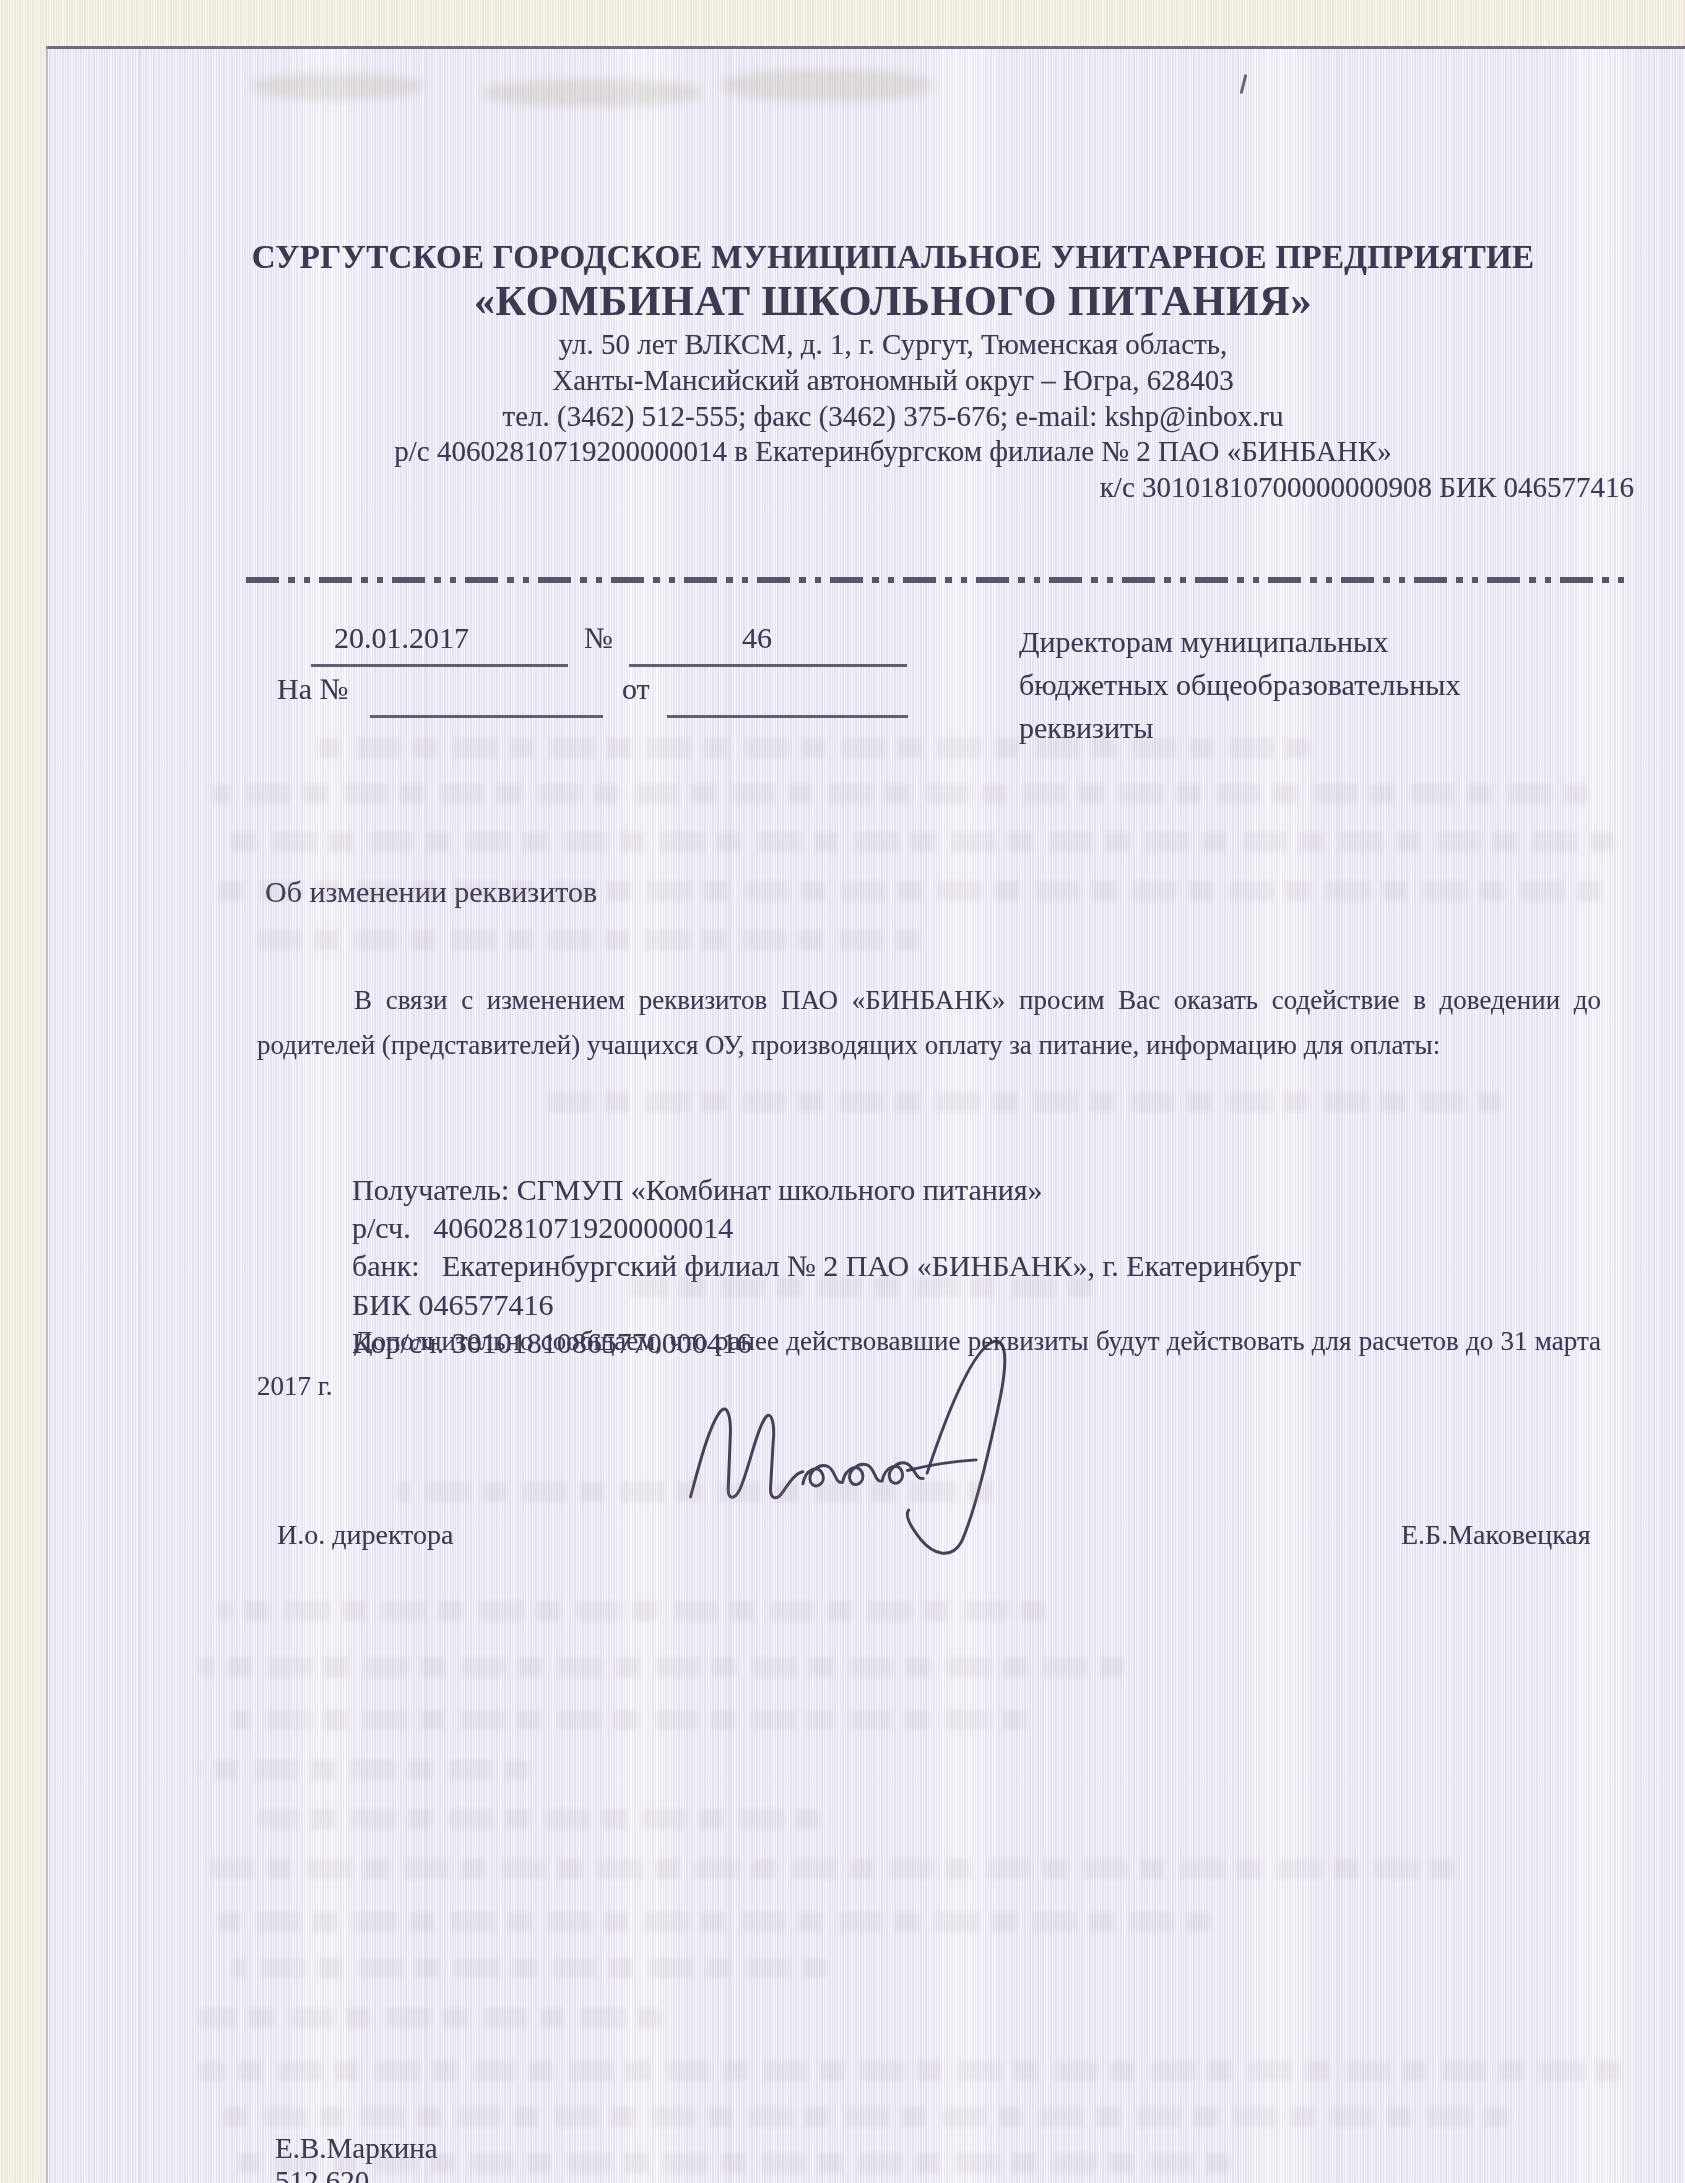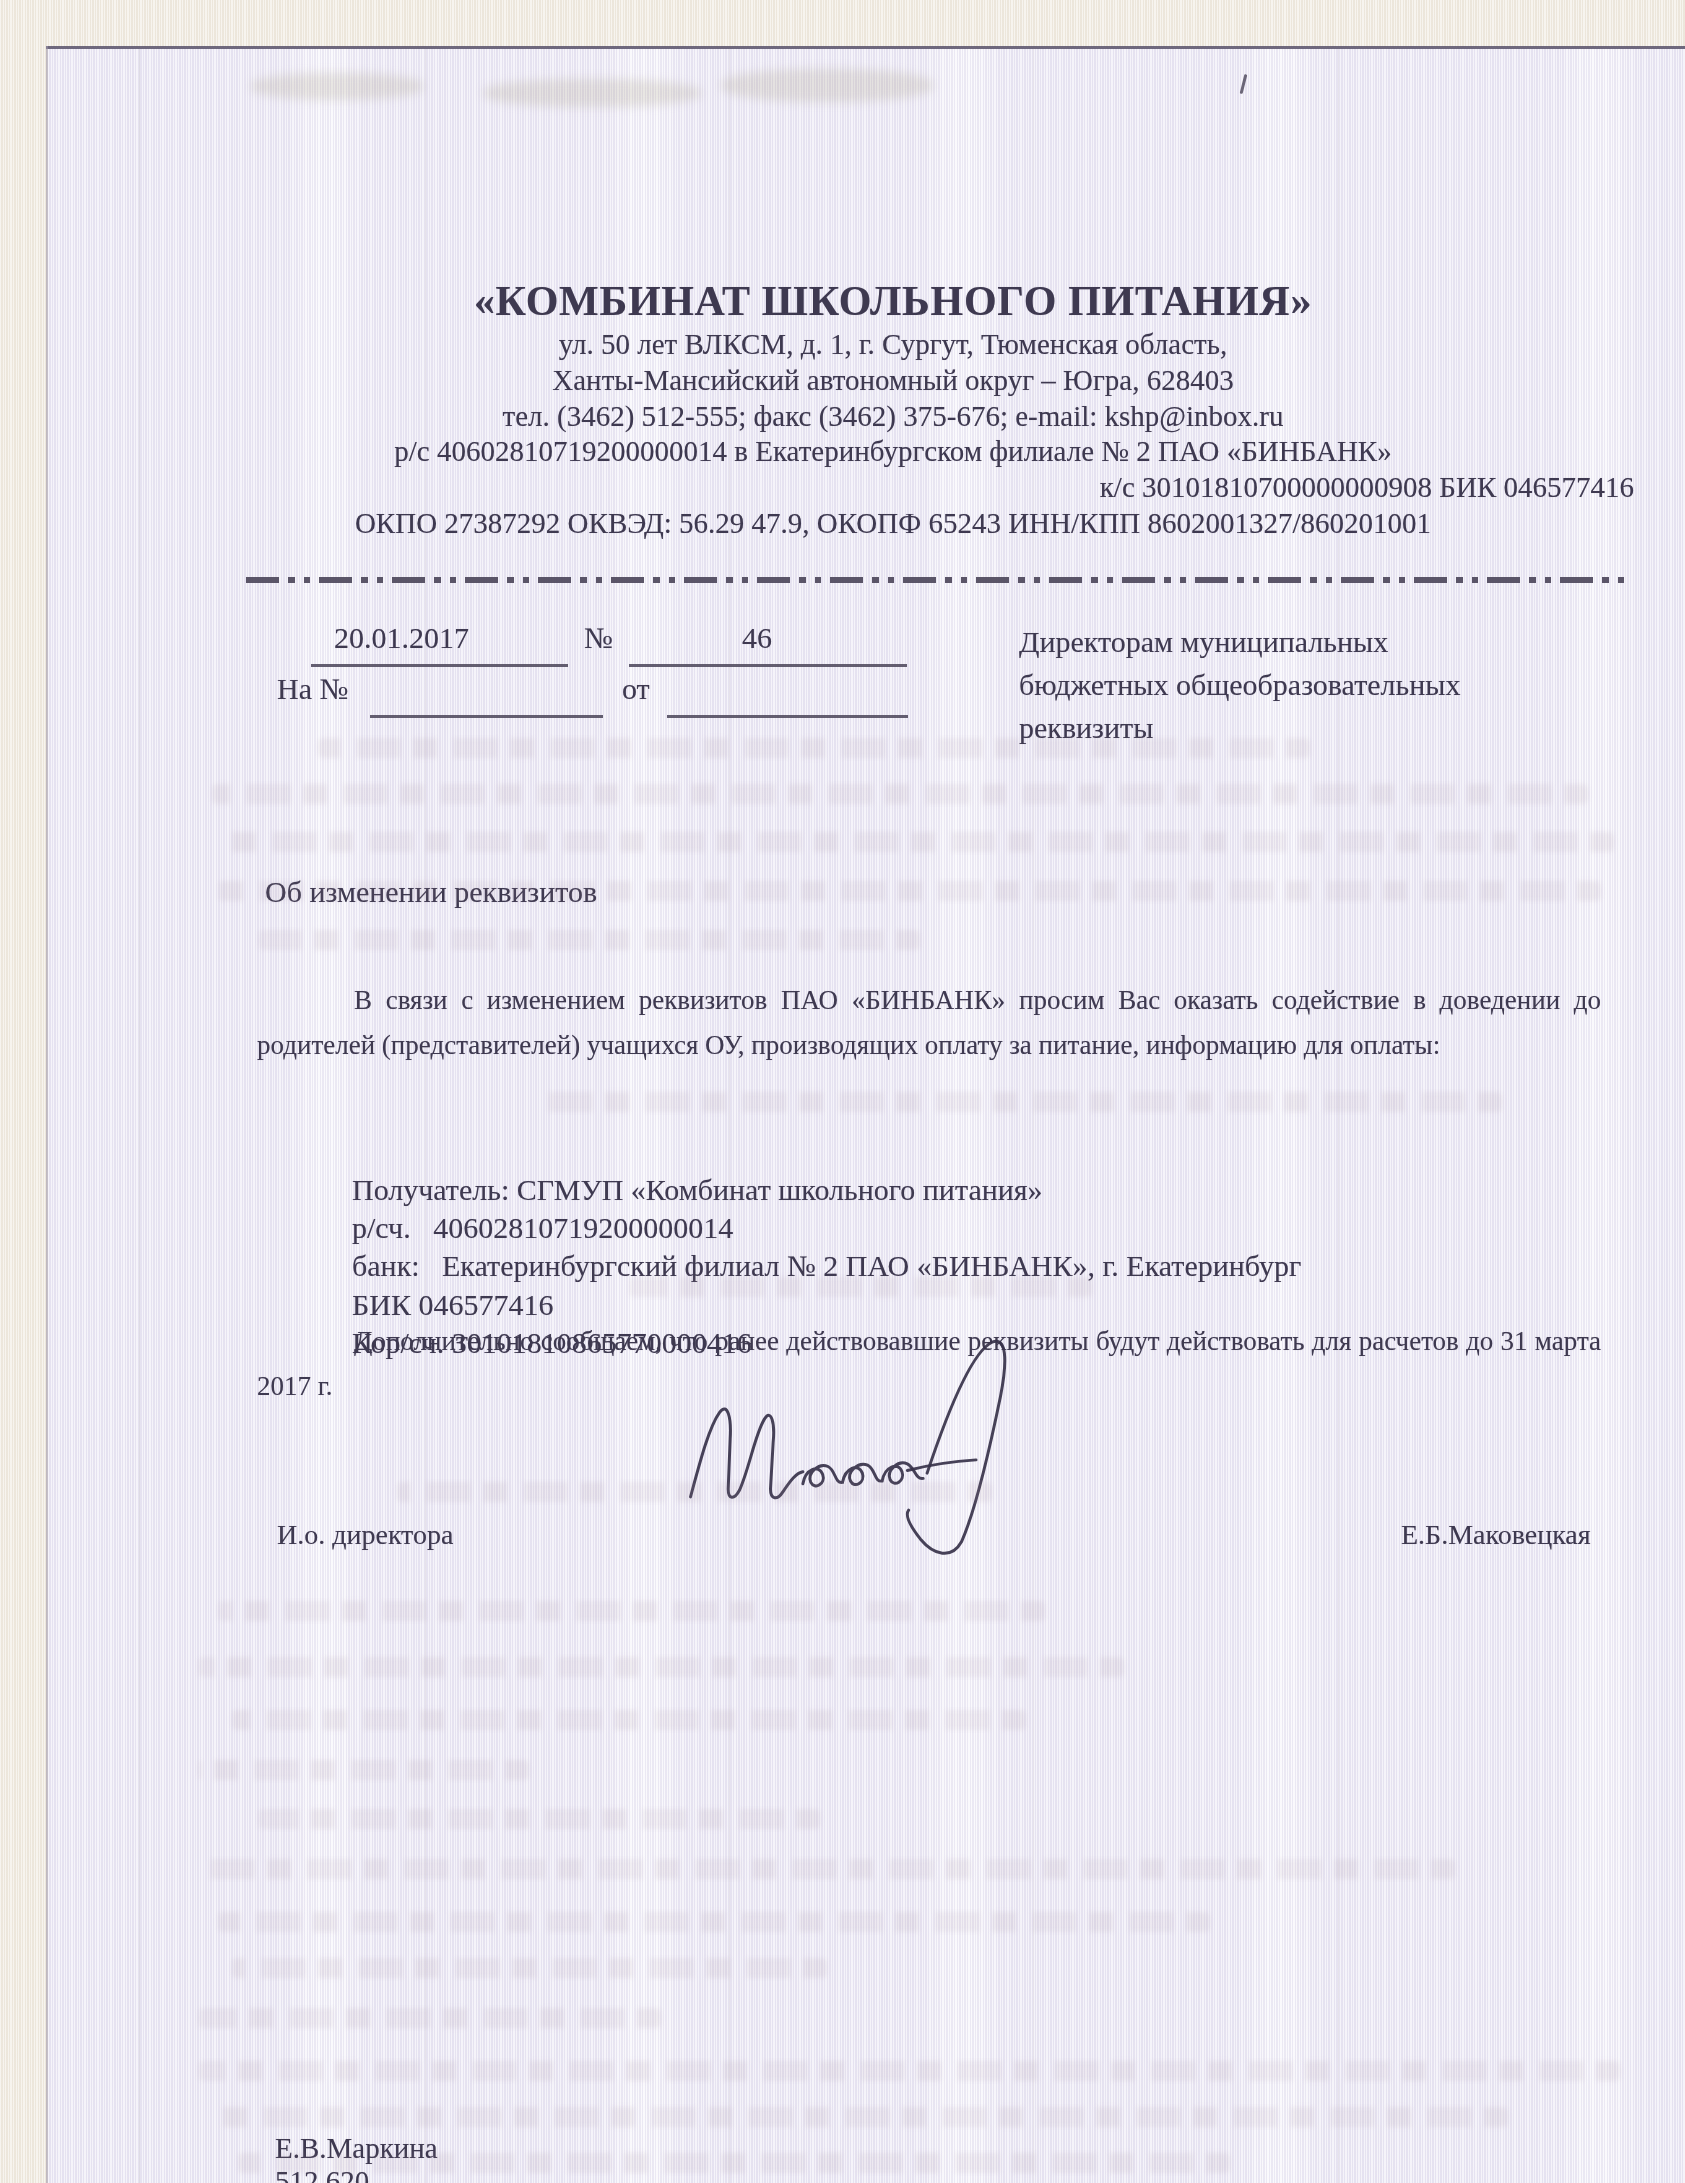--- a/index.html
+++ b/index.html
@@ -62,27 +62,27 @@
   <div class="vstreak" style="left:425px;"></div>
   <div class="vstreak" style="left:729px;"></div>
   <div class="vstreak" style="left:1033px;"></div>
   <div class="vstreak" style="left:1338px;"></div>
 
   <div class="smudge" style="left:251px;top:73px;width:172px;height:26.5px;"></div>
   <div class="smudge" style="left:483px;top:79px;width:218px;height:28px;"></div>
   <div class="smudge" style="left:721px;top:69px;width:212px;height:33px;"></div>
   <div class="penmark" style="left:1242px;top:74px;"></div>
 
+  <div class="letterhead lh1" style="top:239px;">СУРГУТСКОЕ ГОРОДСКОЕ МУНИЦИПАЛЬНОЕ УНИТАРНОЕ ПРЕДПРИЯТИЕ</div>
   <div class="letterhead lh2" style="top:277px;">«КОМБИНАТ ШКОЛЬНОГО ПИТАНИЯ»</div>
   <div class="letterhead addr" style="top:328px;">ул. 50 лет ВЛКСМ, д. 1, г. Сургут, Тюменская область,</div>
   <div class="letterhead addr" style="top:364px;">Ханты-Мансийский автономный округ – Югра,  628403</div>
   <div class="letterhead addr" style="top:400px;">тел. (3462) 512-555; факс (3462) 375-676; e-mail: kshp@inbox.ru</div>
   <div class="letterhead addr" style="top:435px;">р/с 40602810719200000014 в  Екатеринбургском филиале № 2 ПАО «БИНБАНК»</div>
   <div class="letterhead addr" style="top:471px;text-align:right;">к/с 30101810700000000908 БИК 046577416</div>
-  <div class="letterhead addr" style="top:507px;">ОКПО 27387292 ОКВЭД: 56.29 47.9, ОКОПФ 65243 ИНН/КПП 8602001327/860201001</div>
 
   <div class="sep"></div>
 
   <div class="t ref" style="left:334px;top:621px;">20.01.2017</div>
   <div class="t ref" style="left:584px;top:621px;">№</div>
   <div class="t ref" style="left:742px;top:621px;">46</div>
   <div class="uline" style="left:311px;top:664px;width:257px;"></div>
   <div class="uline" style="left:629px;top:664px;width:278px;"></div>
 
   <div class="t ref" style="left:277px;top:672px;">На №</div>

